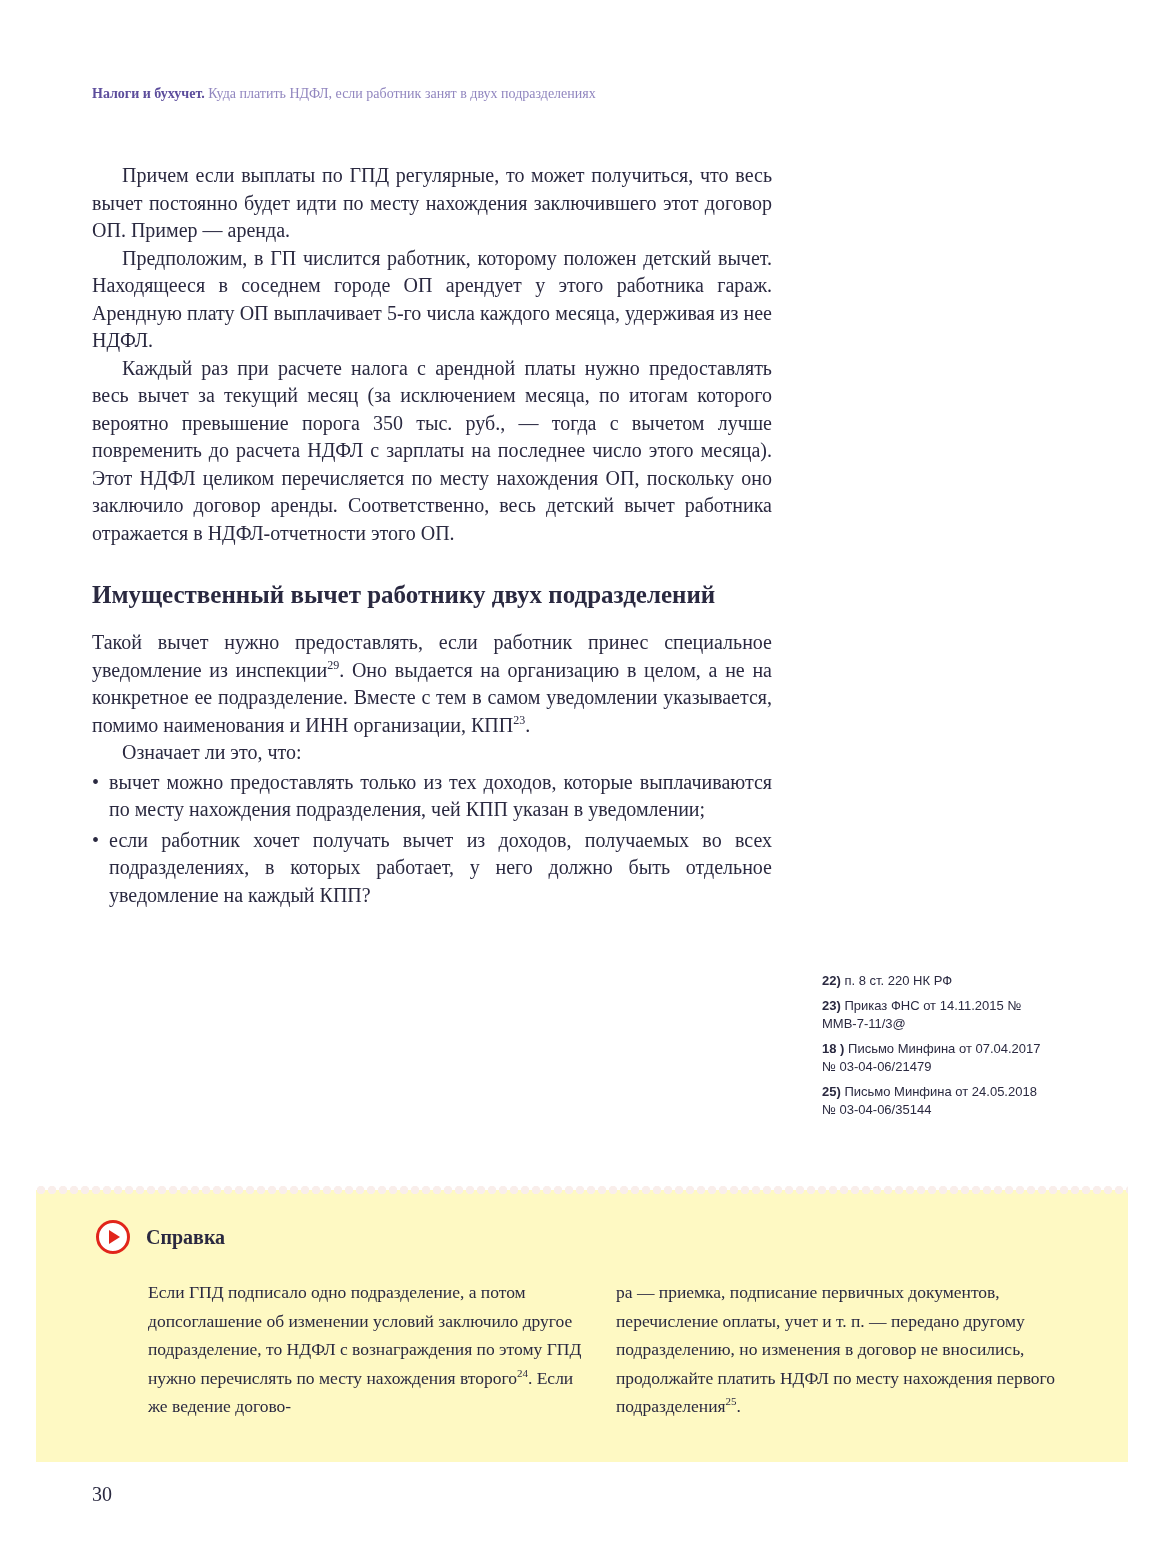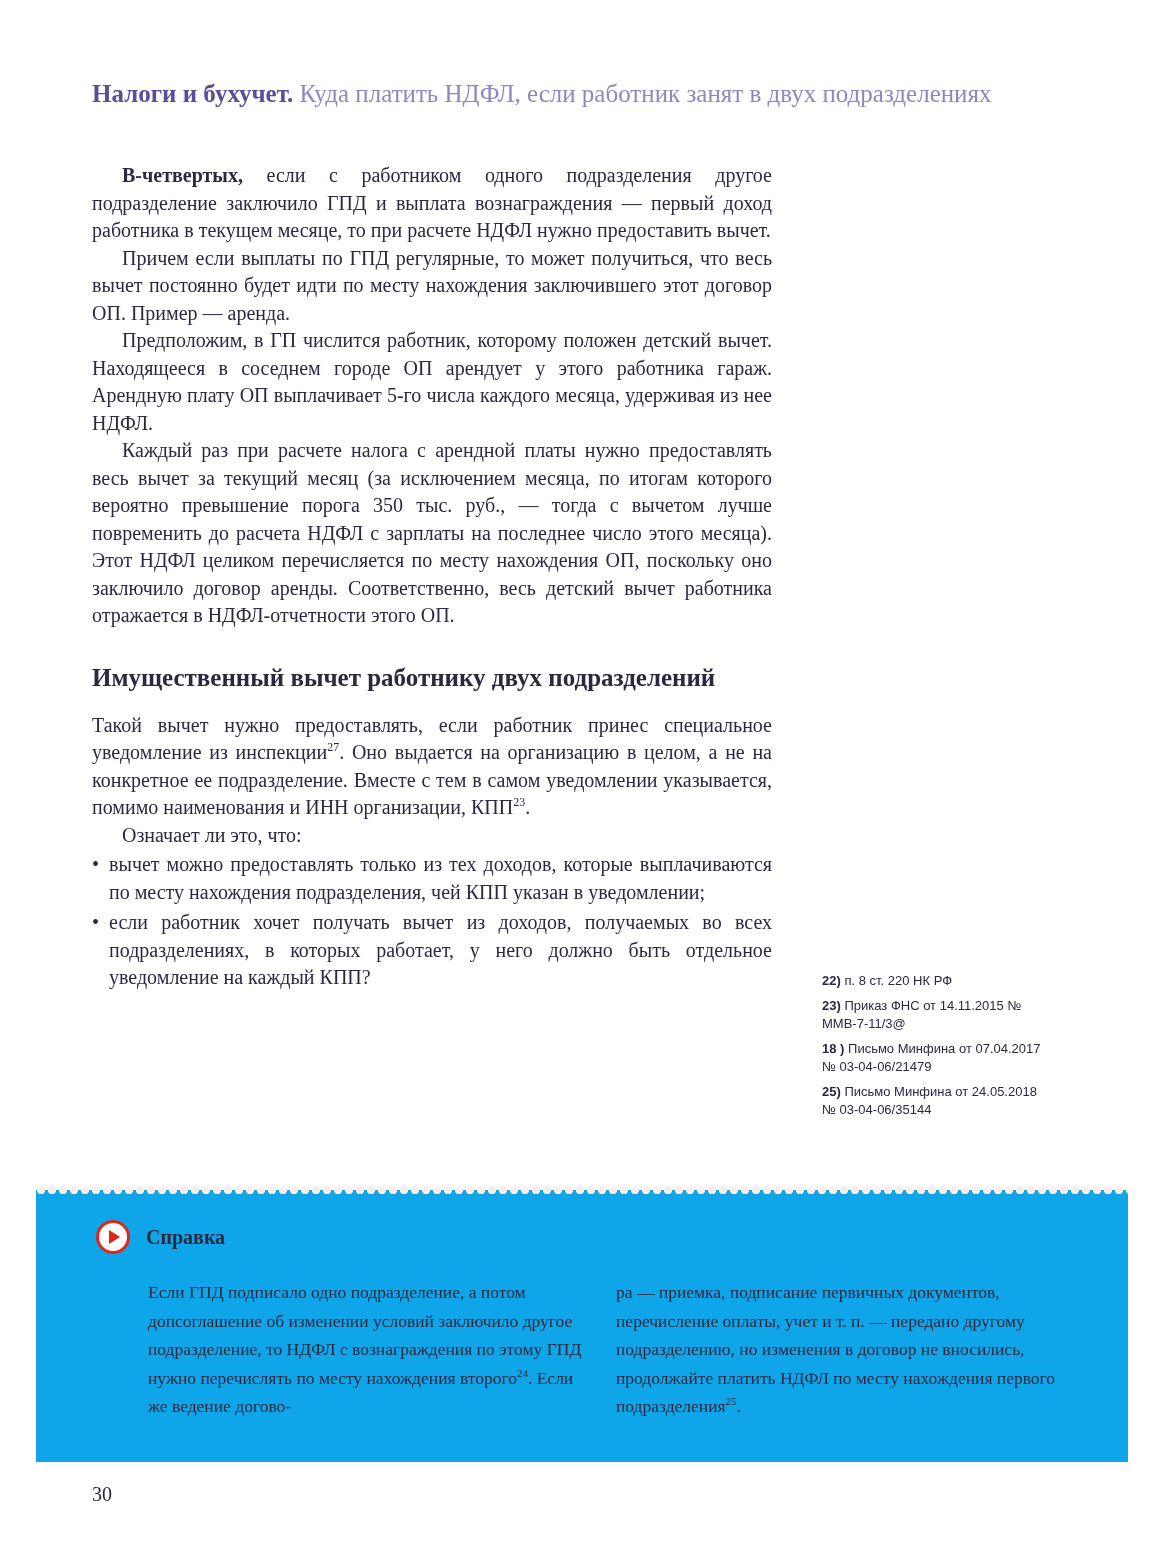--- a/index.html
+++ b/index.html
@@ -13,21 +13,21 @@
     color: #2a2940;
     overflow: hidden;
   }
 
   
   .header {
     position: absolute;
     left: 92px;
     top: 82px;
     width: 980px;
-    font-size: 25px;
+    font-size: 14px;
     line-height: 24px;
   }
   .rubric { color: #5c4d9c; font-weight: bold; }
   .header-title { color: #9186bf; }
 
   
   .body-col {
     position: absolute;
     left: 92px;
     top: 162px;
@@ -82,21 +82,21 @@
   .footnote { margin-bottom: 7px; }
   .footnote b { font-weight: bold; }
 
   
   .spravka {
     position: absolute;
     left: 36px;
     top: 1190px;
     width: 1092px;
     height: 272px;
-    background: #0ea5e9;
+    background: #fef9c3;
   }
   .spravka::before {
     content: "";
     position: absolute;
     top: -5px;
     left: 0;
     right: 0;
     height: 10px;
     background-image: radial-gradient(circle at 5px 5px, #f9eeeb 4px, rgba(0,0,0,0) 4.5px);
     background-size: 11px 10px;
@@ -162,28 +162,27 @@
 </head>
 <body>
 
 <div class="page">
 
   <div class="header">
     <span class="rubric">Налоги и бухучет.</span><span class="header-title"> Куда платить НДФЛ, если работник занят в двух подразделениях</span>
   </div>
 
   <div class="body-col">
-    <p class="para"><b>В-четвертых,</b><span> если с работником одного подразделения другое подразделение заключило ГПД и выплата вознаграждения — первый доход работника в текущем месяце, то при расчете НДФЛ нужно предоставить вычет.</span></p>
     <p class="para">Причем если выплаты по ГПД регулярные, то может получиться, что весь вычет постоянно будет идти по месту нахождения заключившего этот договор ОП. Пример — аренда.</p>
     <p class="para">Предположим, в ГП числится работник, которому положен детский вычет. Находящееся в соседнем городе ОП арендует у этого работника гараж. Арендную плату ОП выплачивает 5-го числа каждого месяца, удерживая из нее НДФЛ.</p>
     <p class="para">Каждый раз при расчете налога с арендной платы нужно предоставлять весь вычет за текущий месяц (за исключением месяца, по итогам которого вероятно превышение порога 350 тыс. руб., — тогда с вычетом лучше повременить до расчета НДФЛ с зарплаты на последнее число этого месяца). Этот НДФЛ целиком перечисляется по месту нахождения ОП, поскольку оно заключило договор аренды. Соответственно, весь детский вычет работника отражается в НДФЛ-отчетности этого ОП.</p>
 
     <h2 class="section-heading">Имущественный вычет работнику двух подразделений</h2>
 
-    <p class="para noindent"><span>Такой вычет нужно предоставлять, если работник принес специальное уведомление из инспекции</span><sup class="fnref">27</sup><span>. Оно выдается на организацию в целом, а не на конкретное ее подразделение. Вместе с тем в самом уведомлении указывается, помимо наименования и ИНН организации, КПП</span><sup class="fnref">23</sup><span>.</span></p>
+    <p class="para noindent"><span>Такой вычет нужно предоставлять, если работник принес специальное уведомление из инспекции</span><sup class="fnref">29</sup><span>. Оно выдается на организацию в целом, а не на конкретное ее подразделение. Вместе с тем в самом уведомлении указывается, помимо наименования и ИНН организации, КПП</span><sup class="fnref">23</sup><span>.</span></p>
 
     <p class="para">Означает ли это, что:</p>
 
     <ul class="bullets">
       <li><span class="bullet-dot">•</span><span>вычет можно предоставлять только из тех доходов, которые выплачиваются по месту нахождения подразделения, чей КПП указан в уведомлении;</span></li>
       <li><span class="bullet-dot">•</span><span>если работник хочет получать вычет из доходов, получаемых во всех подразделениях, в которых работает, у него должно быть отдельное уведомление на каждый КПП?</span></li>
     </ul>
   </div>
 
   <aside class="footnotes">

